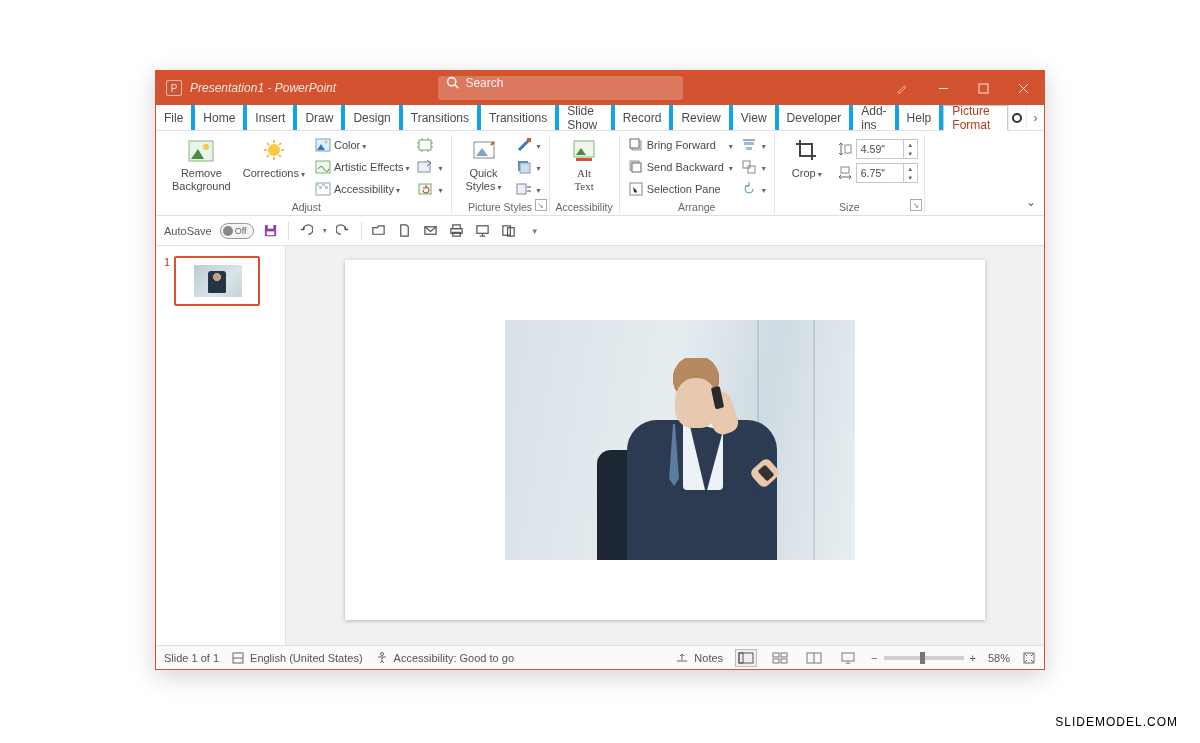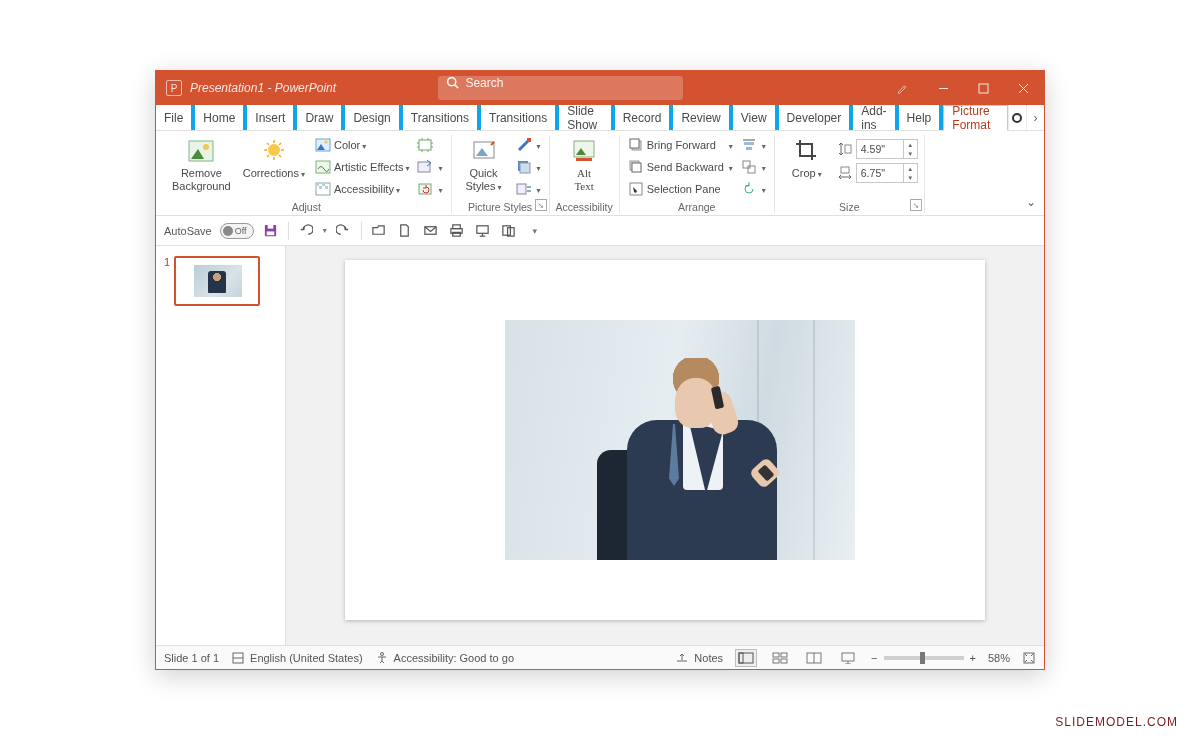--- a/index.html
+++ b/index.html
@@ -84,21 +84,21 @@
   
   .statusbar { height: 24px; border-top: 1px solid #e0e0e0; background: #fafafa; display:flex; align-items:center; font-size:11px; color:#555; padding:0 8px; gap:12px;}
   .statusbar .seg{display:flex;align-items:center;gap:5px;}
   .statusbar .spacer{flex:1;}
   .statusbar .viewbtn{width:22px;height:18px;display:flex;align-items:center;justify-content:center;border:1px solid transparent;cursor:pointer;}
   .statusbar .viewbtn.active{border:1px solid #bdbdbd;background:#eee;}
   .statusbar .zoom-slider{display:flex;align-items:center;gap:6px;}
   .statusbar .slider{width:80px;height:4px;background:#d0d0d0;position:relative;}
   .statusbar .slider .knob{position:absolute;left:46%;top:-4px;width:5px;height:12px;background:#777;}
   .statusbar .slider .tick{position:absolute;left:49%;top:-3px;width:1px;height:10px;background:#999;}
-  .watermark { position:absolute; right:22px; bottom:14px; font-size:12px; letter-spacing:1px; color:#7f1d1d; }
+  .watermark { position:absolute; right:22px; bottom:14px; font-size:12px; letter-spacing:1px; color:#000000; }
   svg { display:block; }
 </style>
 </head>
 <body>
 
 <div class="app-window">
 
   <div class="titlebar">
     <div class="app-icon">P</div>
     <div class="title">Presentation1 - PowerPoint</div>

